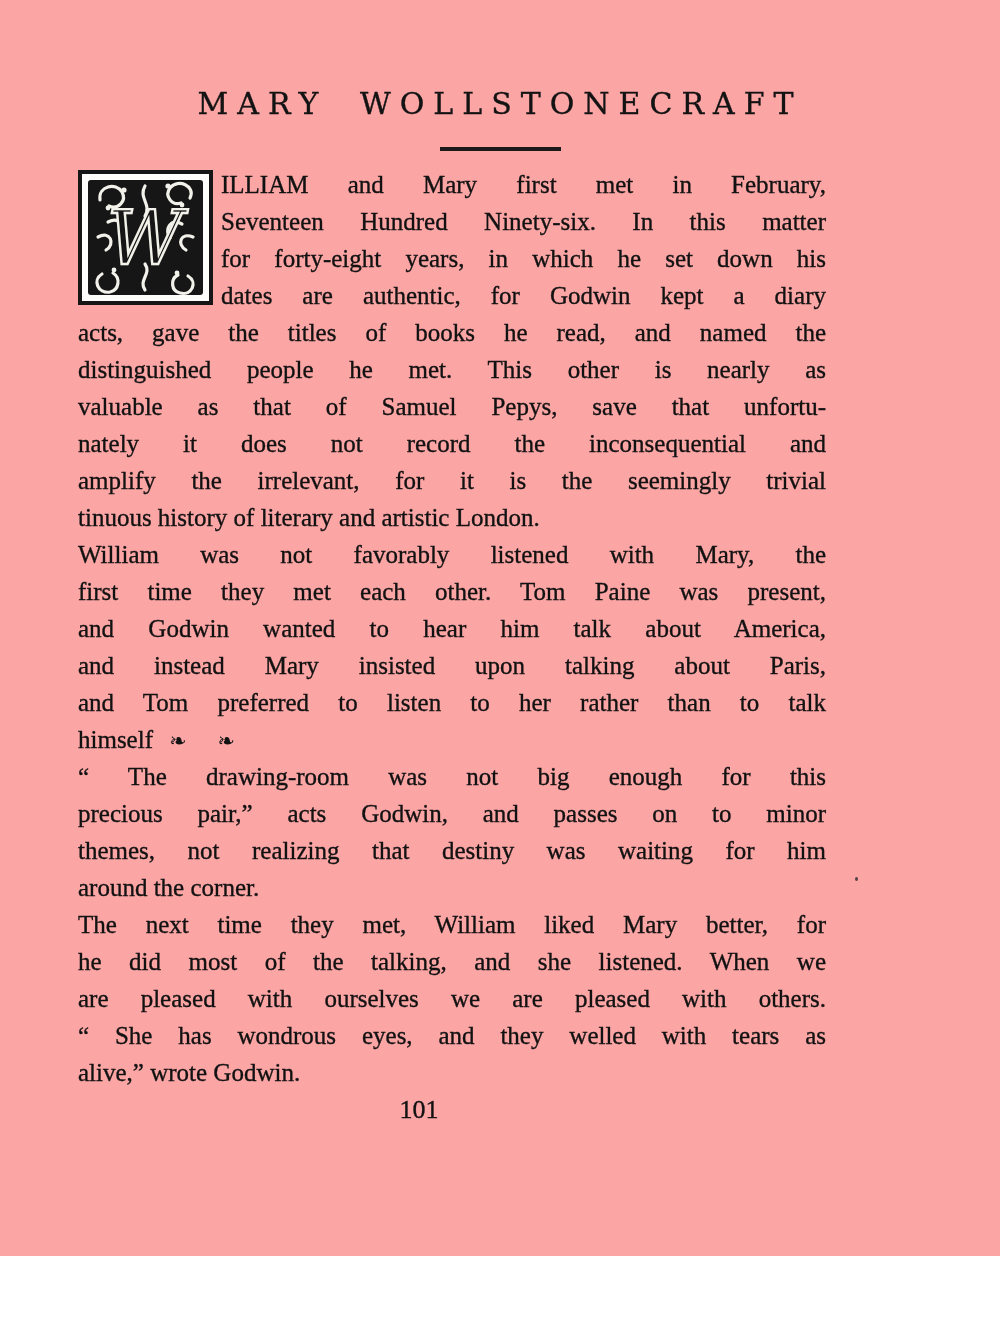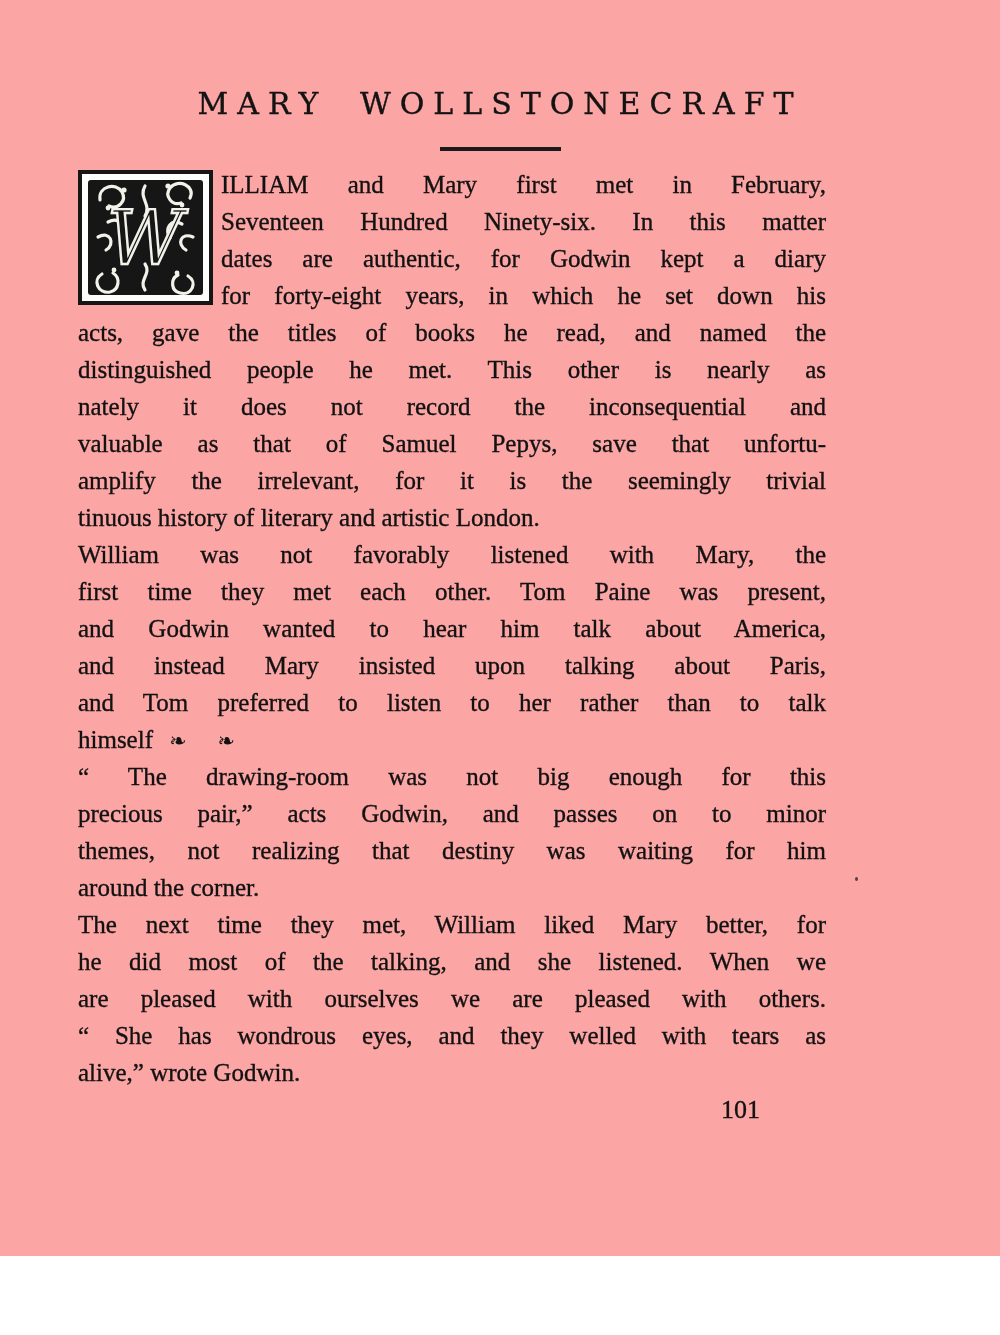--- a/index.html
+++ b/index.html
@@ -62,21 +62,21 @@
     font-family: "DejaVu Sans", sans-serif;
     font-size: 21px;
     margin-left: 16px;
     letter-spacing: 12px;
     -webkit-text-stroke: 0;
   }
   .page-number {
     margin: 0 174px 0 78px;
     height: 37px;
     line-height: 37px;
-    text-align: right;
+    text-align: center;
     padding-right: 66px;
     font-size: 26px;
   }
   .speck {
     position: absolute;
     background: #2a2a2a;
     border-radius: 50%;
   }
   .speck-1 { left: 855px; top: 877px; width: 3px; height: 4px; opacity: .8; }
   .speck-2 { left: 397px; top: 1316px; width: 4px; height: 4px; opacity: .85; }
@@ -115,26 +115,26 @@
             <circle cx="30" cy="38" r="2.4"></circle>
               <circle cx="104" cy="35" r="2.4"></circle>
             <circle cx="36" cy="100" r="2.4"></circle>
               <circle cx="99" cy="103" r="2.4"></circle>
           </g>
           <text x="67" y="94" text-anchor="middle" font-family="DejaVu Serif, serif" font-style="italic" font-size="74" fill="#161616" stroke="#f3f2ea" stroke-width="2.4">W</text>
         </svg>
       </span>
       <div class="line">ILLIAM and Mary first met in February,</div>
       <div class="line">Seventeen Hundred Ninety-six. In this matter</div>
+      <div class="line">for forty-eight years, in which he set down his</div>
       <div class="line">dates are authentic, for Godwin kept a diary</div>
-      <div class="line">for forty-eight years, in which he set down his</div>
       <div class="line">acts, gave the titles of books he read, and named the</div>
       <div class="line">distinguished people he met. This other is nearly as</div>
+      <div class="line">valuable as that of Samuel Pepys, save that unfortu-</div>
       <div class="line">nately it does not record the inconsequential and</div>
-      <div class="line">valuable as that of Samuel Pepys, save that unfortu-</div>
       <div class="line">amplify the irrelevant, for it is the seemingly trivial</div>
       <div class="line last">tinuous history of literary and artistic London.</div>
     </div>
 
     <div class="para">
       <div class="line">William was not favorably listened with Mary, the</div>
       <div class="line">first time they met each other. Tom Paine was present,</div>
       <div class="line">and Godwin wanted to hear him talk about America,</div>
       <div class="line">and instead Mary insisted upon talking about Paris,</div>
       <div class="line">and Tom preferred to listen to her rather than to talk</div>

